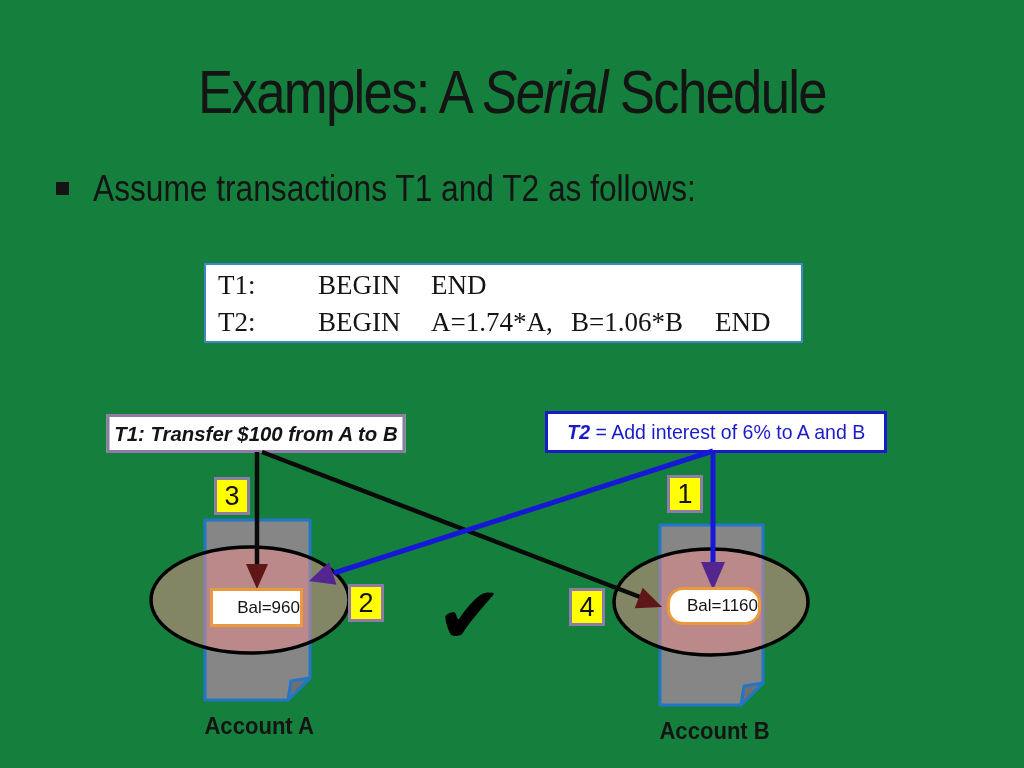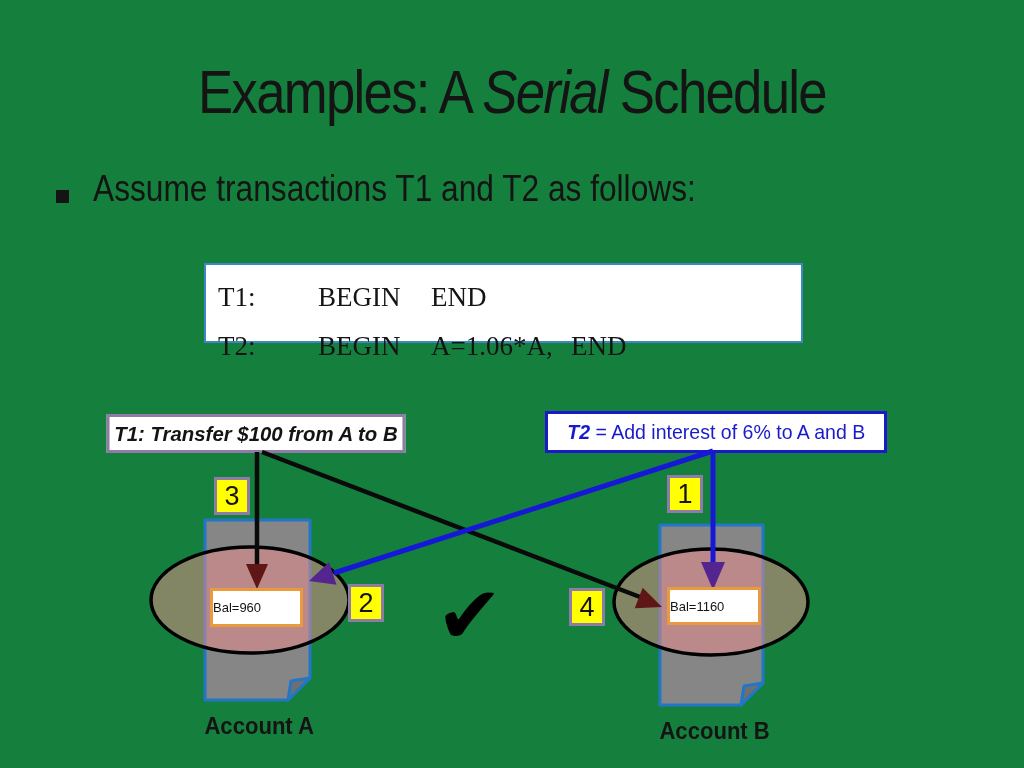--- a/index.html
+++ b/index.html
@@ -6,29 +6,29 @@
   .slide{position:relative;width:1024px;height:768px;background:#15803d;overflow:hidden;
          font-family:"Liberation Sans",sans-serif;color:#141414;}
 
   
   .title{position:absolute;top:56px;left:0;width:1024px;text-align:center;margin:0;
          font-size:62px;font-weight:400;letter-spacing:-2px;white-space:pre;
          transform:scaleX(0.85);transform-origin:512px 0;}
   .title .em{font-style:italic;}
 
   
-  .bullet-row{position:absolute;left:56px;top:168px;display:flex;align-items:center;}
+  .bullet-row{position:absolute;left:56px;top:168px;display:flex;align-items:flex-start;}
   .bullet-square{width:13px;height:13px;background:#141414;margin:14px 24px 0 0;flex:none;}
   .bullet-text{font-size:36px;white-space:pre;transform:scaleX(0.88);transform-origin:0 0;}
 
   
   .txn-box{position:absolute;left:204px;top:263px;width:599px;height:80px;box-sizing:border-box;
            border:2px solid #3E86C4;background:#fff;padding:2px 0 0 12px;
            font-family:"Liberation Serif",serif;font-size:27px;color:#141414;}
-  .txn-row{display:grid;grid-template-columns:100px 113px 140px 144px auto;height:37px;align-items:center;white-space:pre;margin-top:12px;}
+  .txn-row{display:grid;grid-template-columns:100px 113px 140px 144px auto;height:37px;align-items:center;white-space:pre;}
 
   
   .callout{position:absolute;background:#fff;box-sizing:border-box;display:flex;
            align-items:center;justify-content:center;white-space:pre;}
   .callout-t1{left:102px;top:414px;width:308px;height:39px;border:3px solid #8F7BA5;
               font-size:21px;font-weight:bold;font-style:italic;color:#141414;
               transform:scaleX(0.97);transform-origin:50% 50%;}
   .callout-t2{left:545px;top:411px;width:342px;height:42px;border:3px solid #1A1ACC;
               font-size:21px;color:#1A1ACC;}
   .callout-t2 .lead{font-weight:bold;font-style:italic;}
@@ -41,23 +41,23 @@
   .badge{position:absolute;width:36px;height:38px;box-sizing:border-box;background:#FFFF00;
          border:3px solid #8E7CA8;display:flex;align-items:center;justify-content:center;
          font-size:27px;color:#141414;}
   .badge-3{left:214px;top:477px;}
   .badge-1{left:667px;top:475px;}
   .badge-2{left:348px;top:584px;}
   .badge-4{left:569px;top:588px;}
 
   
   .bal{position:absolute;background:#fff;box-sizing:border-box;border:3px solid #E89A3C;
-       display:flex;align-items:center;justify-content:flex-start;font-size:13px;color:#141414;}
+       display:flex;align-items:center;justify-content:flex-end;font-size:17px;color:#141414;}
   .bal-a{left:210px;top:588px;width:93px;height:39px;}
-  .bal-b{left:667px;top:587px;width:94px;height:38px;}
+  .bal-b{left:667px;top:587px;width:94px;height:38px;border-radius:16px;}
 
   
   .acct{position:absolute;width:110px;text-align:center;font-size:24px;font-weight:bold;
         white-space:nowrap;transform:scaleX(0.92);transform-origin:50% 0;}
   .acct-a{left:200px;top:712px;}
   .acct-b{left:655px;top:717px;}
 
   
   .check{position:absolute;left:436px;top:576px;font-size:80px;line-height:1;font-weight:bold;
          color:#000;font-family:"DejaVu Sans",sans-serif;}
@@ -76,21 +76,22 @@
 
   <div class="txn-box">
     <div class="txn-row">
       <span>T1:</span>
       <span>BEGIN</span>
       <span>END</span>
     </div>
     <div class="txn-row">
       <span>T2:</span>
       <span>BEGIN</span>
-      <span>A=1.06*A,</span>
+      <span>A=1.74*A,</span>
+      <span>B=1.06*B</span>
       <span>END</span>
     </div>
   </div>
 
   <div class="callout callout-t1">
     <span>T1: Transfer $100 from A to B</span>
   </div>
 
   <div class="callout callout-t2">
     <span class="inner"><span class="lead">T2</span><span> = Add interest of 6% to A and B</span></span>

